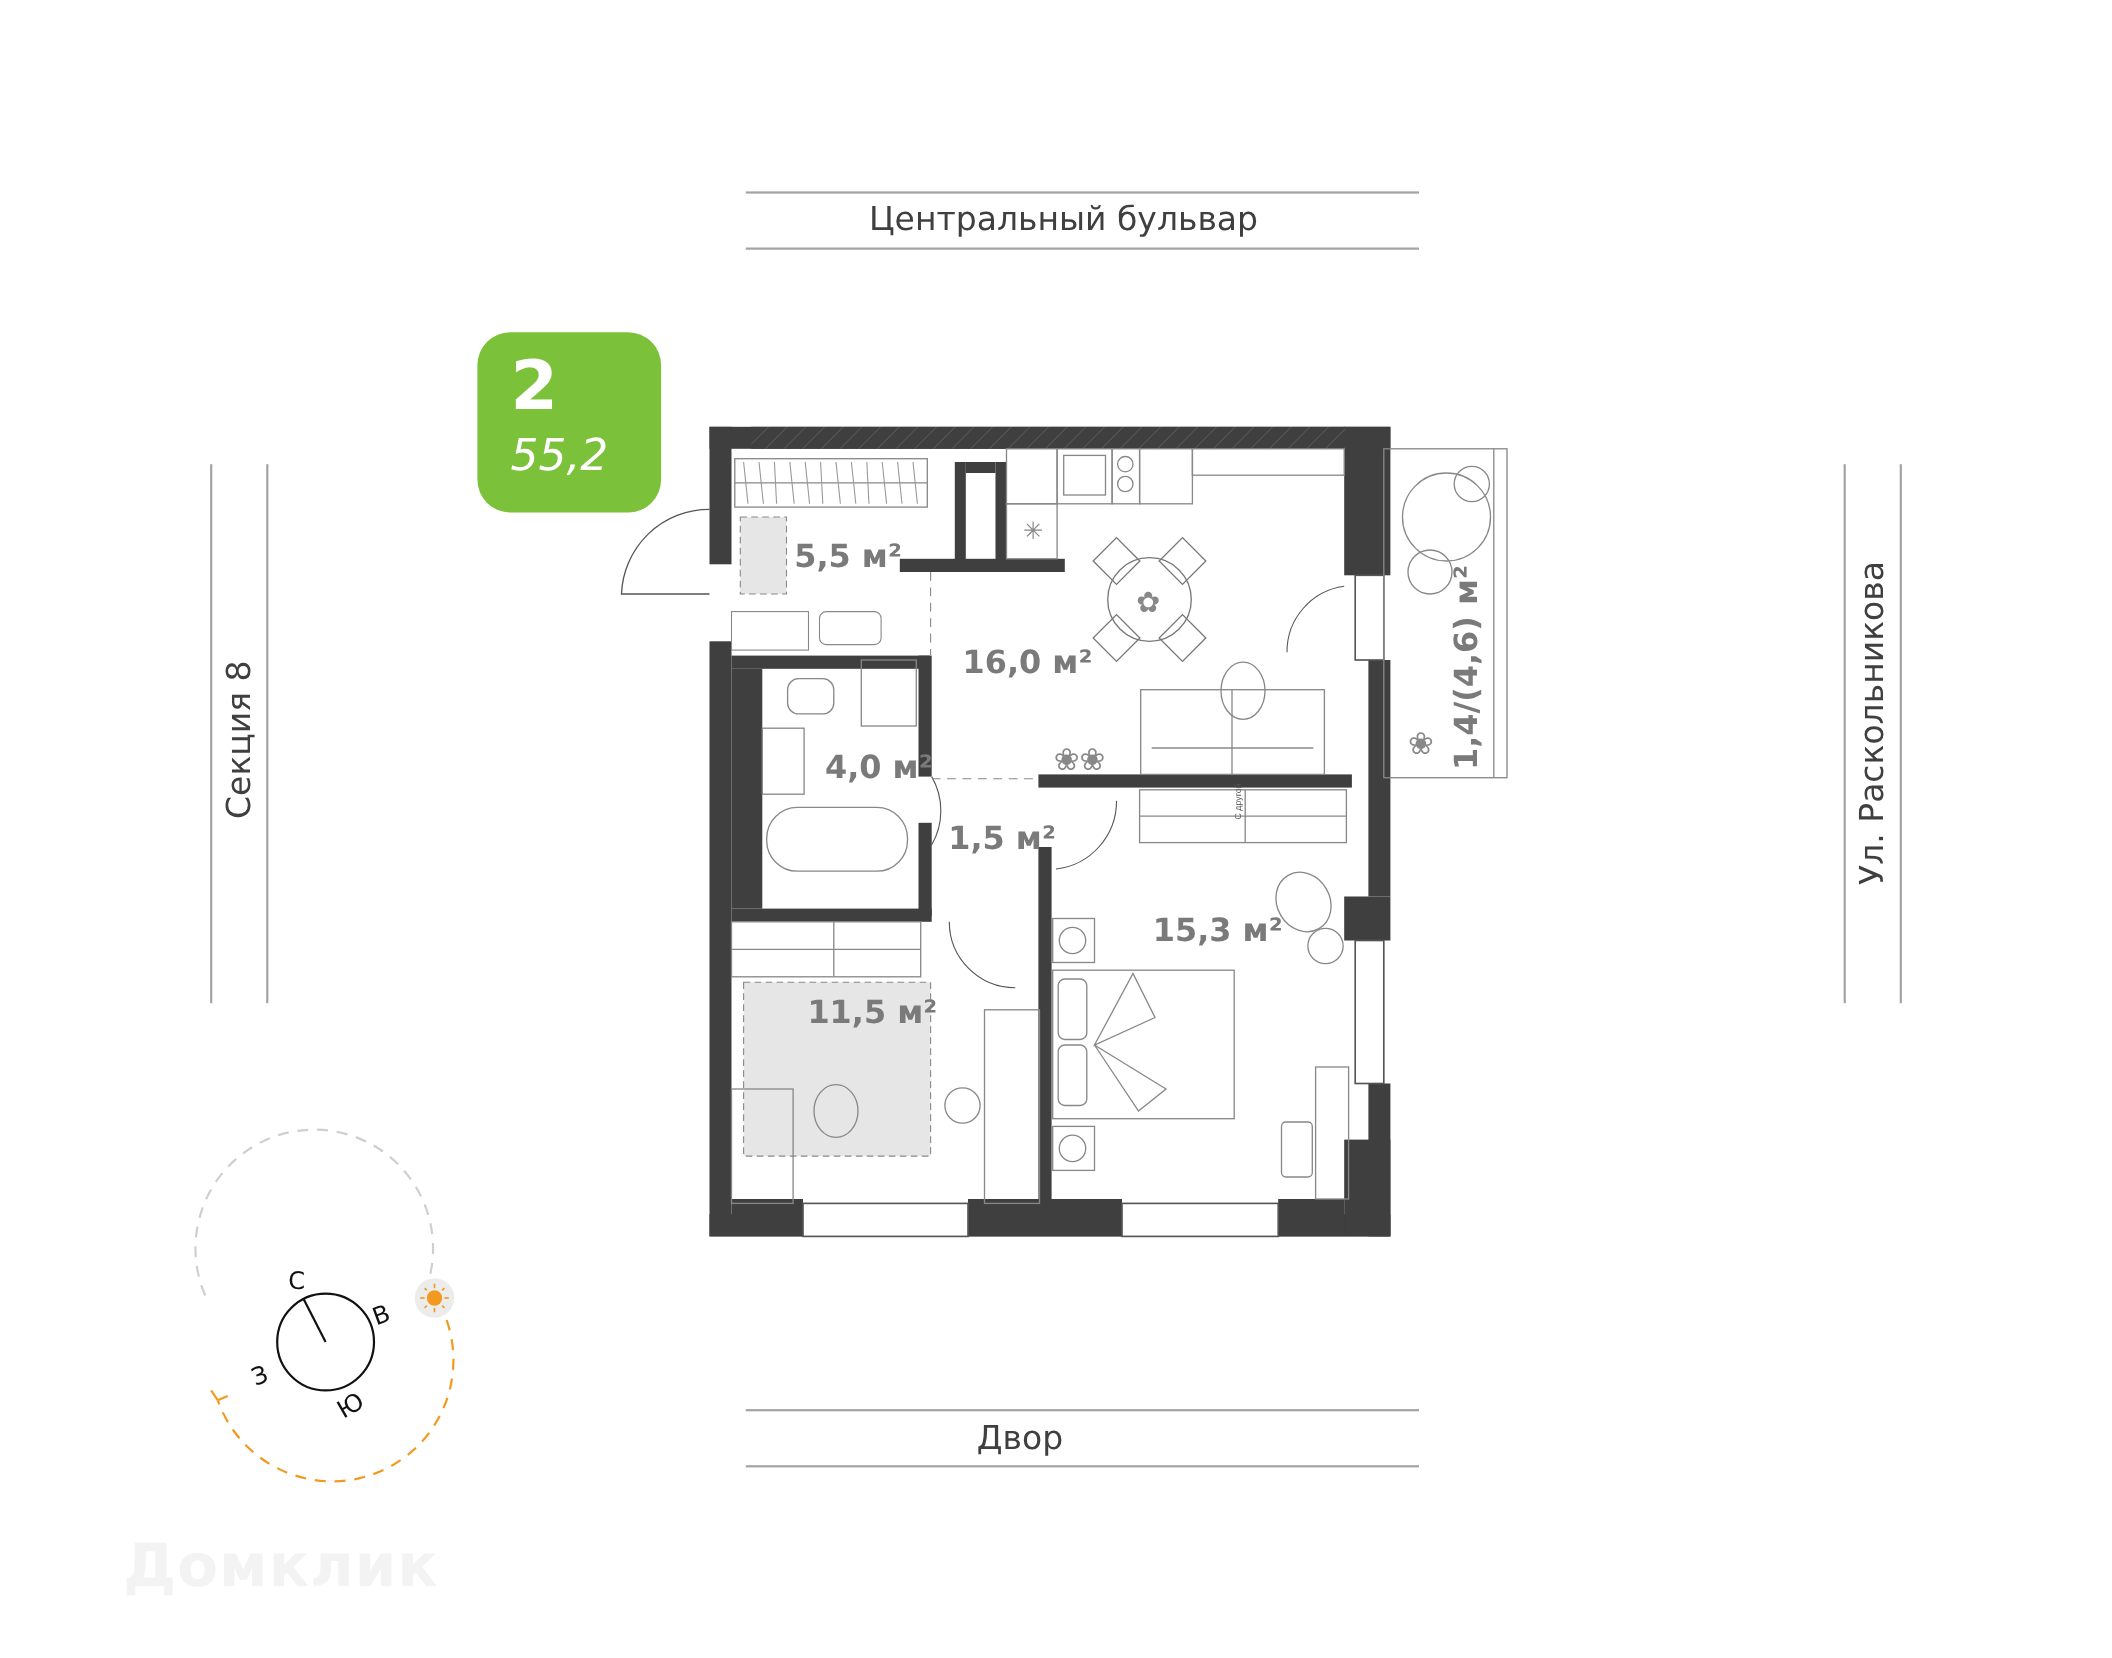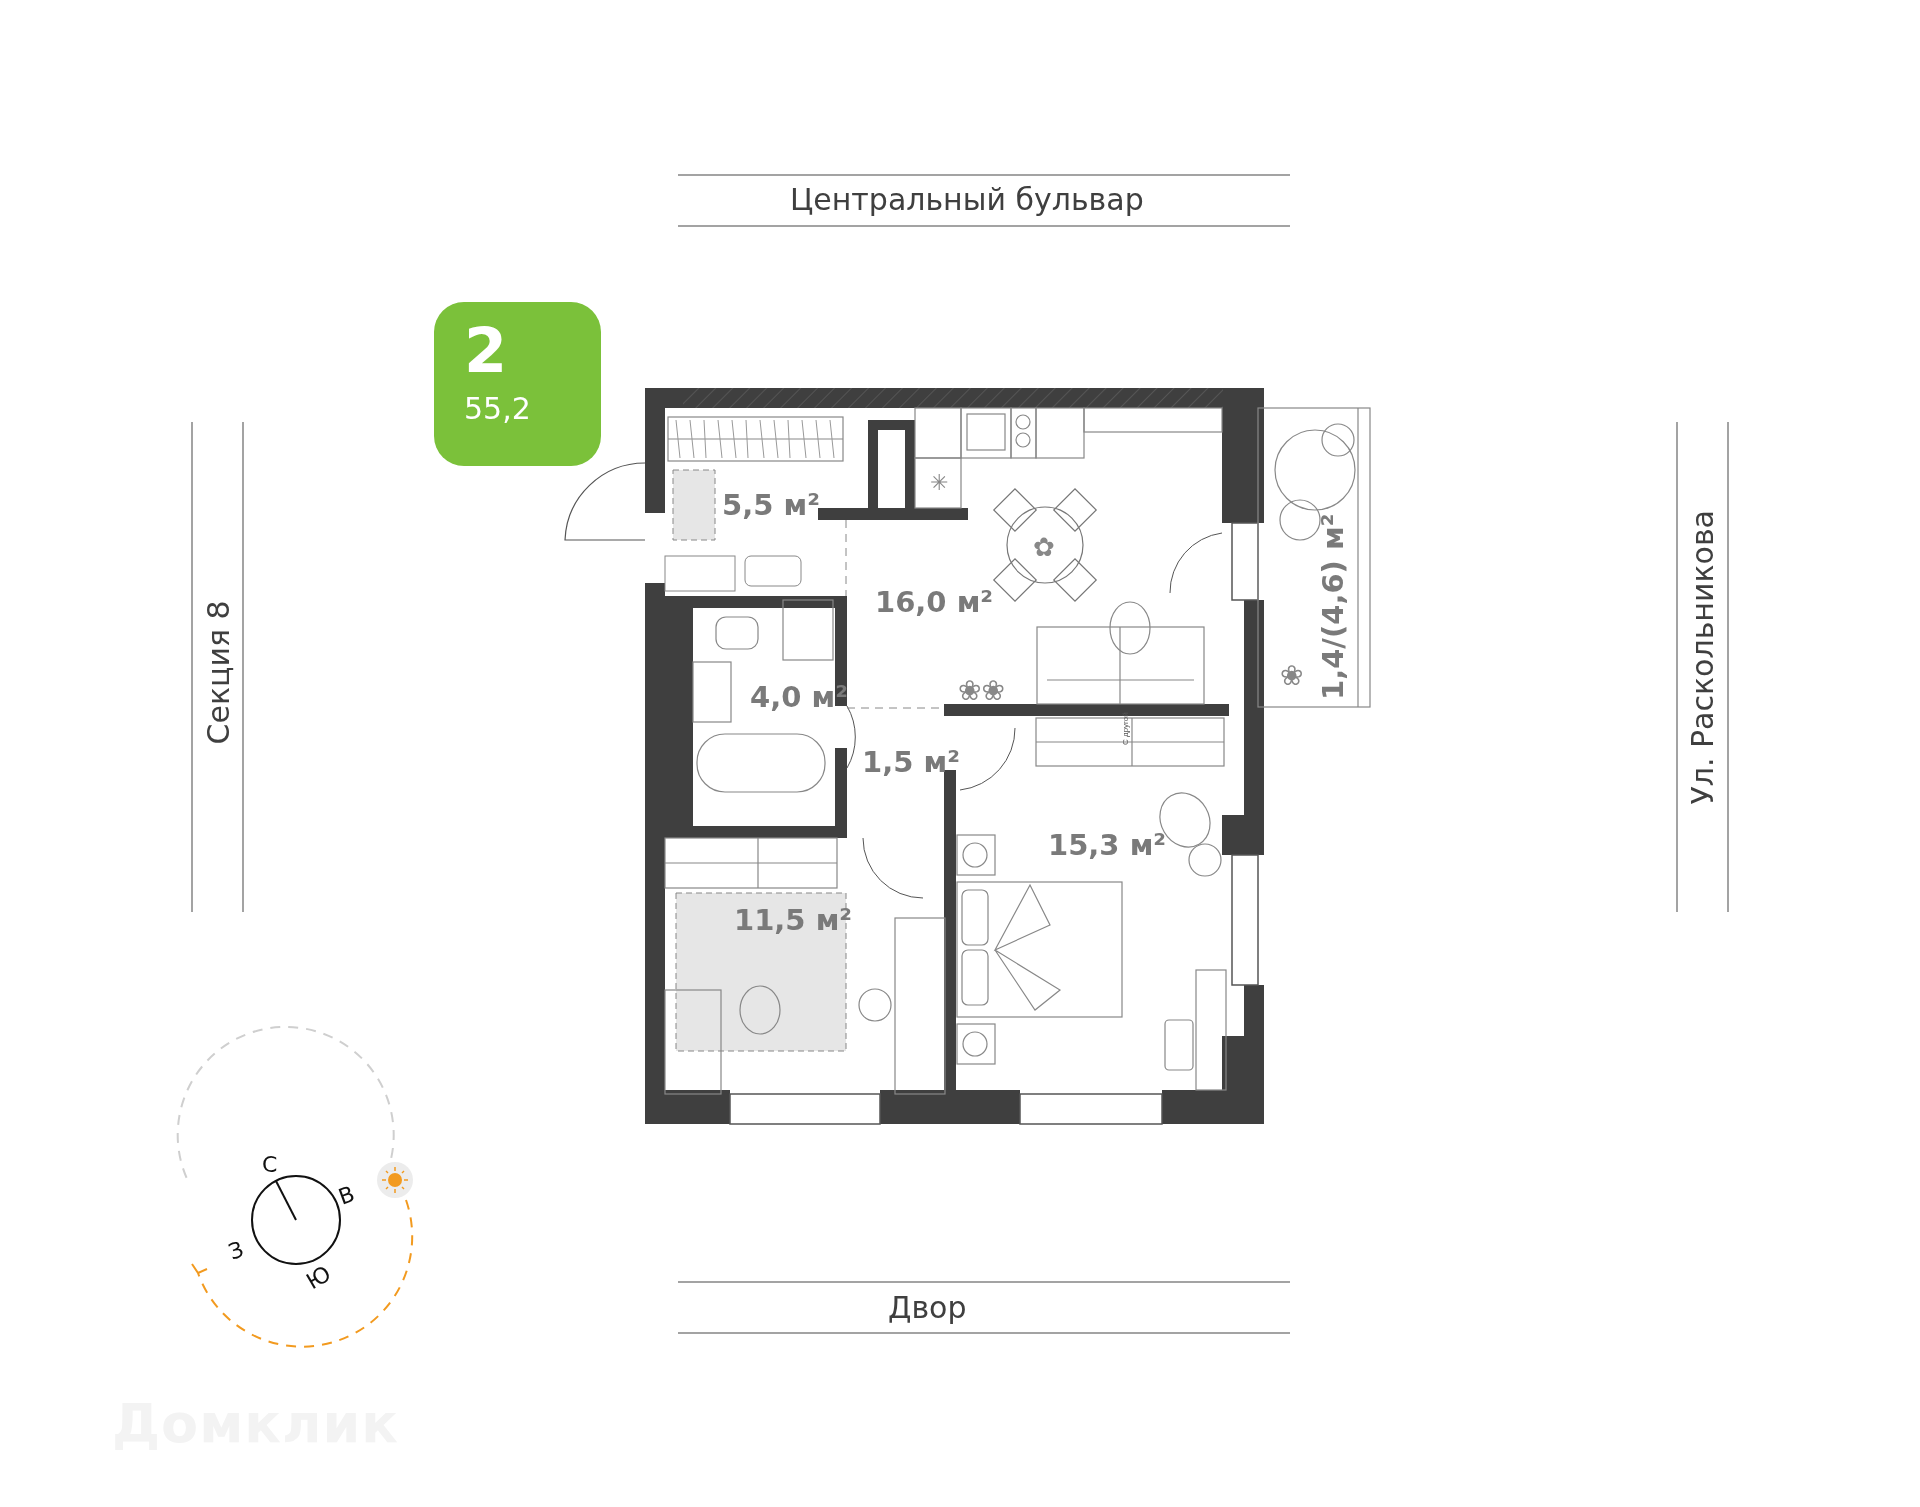--- a/index.html
+++ b/index.html
@@ -2,21 +2,21 @@
 <html><head>
 <meta charset="utf-8">
 <style>
   html, body { margin:0; padding:0; background:#ffffff; }
   body { width:1920px; height:1507px; position:relative; overflow:hidden; font-family:"Liberation Sans", sans-serif; }
   .street-line { position:absolute; background:#a3a3a3; }
   .street-label { position:absolute; color:#3f3f3f; font-size:30px; font-family:"DejaVu Sans", sans-serif; white-space:nowrap; }
   .vert { transform-origin:center center; transform:rotate(-90deg); }
   .badge { position:absolute; left:434px; top:302px; width:167px; height:164px; background:#7bc13a; border-radius:30px; color:#fff; }
   .badge .rooms { position:absolute; left:30px; top:18px; font-size:62px; font-weight:bold; font-family:"DejaVu Sans", sans-serif; line-height:1; }
-  .badge .area { position:absolute; left:30px; top:92px; font-size:30px; font-family:"DejaVu Sans", sans-serif; line-height:1; }
+  .badge .area { position:absolute; left:30px; top:92px; font-size:40px; font-family:"DejaVu Sans", sans-serif; line-height:1;font-style:italic; }
   svg { position:absolute; left:0; top:0; }
   .room-label { font-family:"DejaVu Sans", sans-serif; font-weight:bold; fill:#7a7a7a; font-size:29px; }
   .watermark { position:absolute; left:112px; top:1392px; color:#f3f3f3; font-size:54px; font-weight:bold; font-family:"DejaVu Sans", sans-serif; letter-spacing:1px; }
   .compass-text { font-family:"DejaVu Sans", sans-serif; font-size:22px; fill:#111; }
 </style>
 </head>
 <body>
 
 <div class="street-line" style="left:678px;top:174px;width:612px;height:2px;"></div>
 <div class="street-label" style="left:790px;top:182px;">Центральный бульвар</div>

